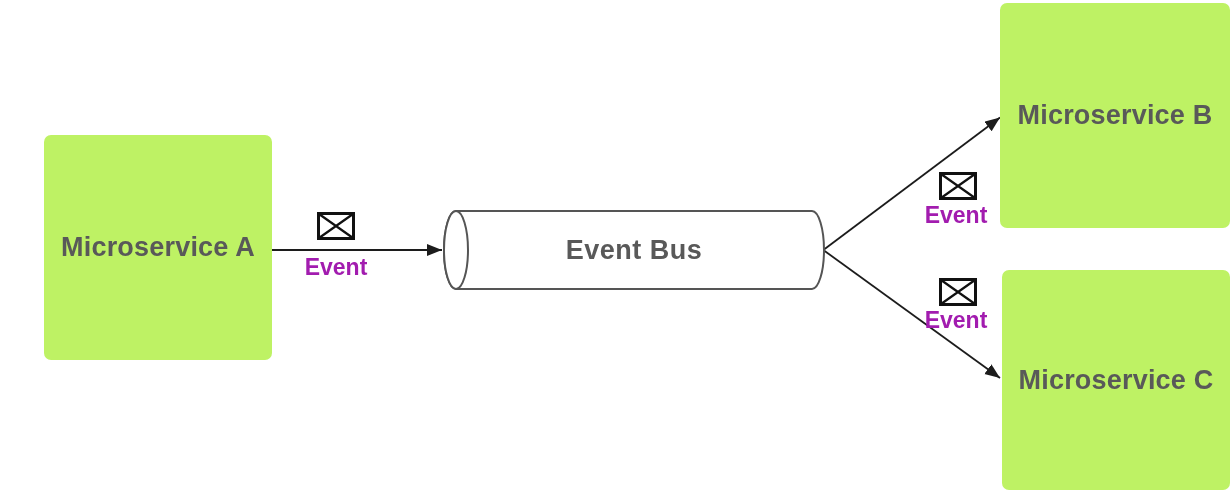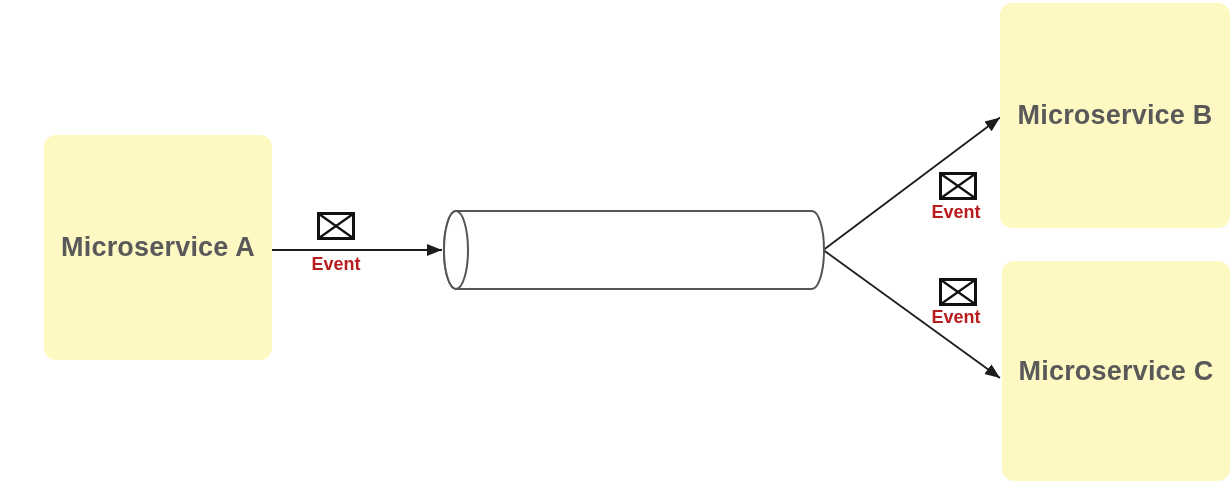--- a/index.html
+++ b/index.html
@@ -17,53 +17,53 @@
   }
   .layer {
     position: absolute;
     left: 0;
     top: 0;
     width: 1232px;
     height: 497px;
   }
   .node {
     position: absolute;
-    background: #fef9c3;
-    border-radius: 12px;
+    background: #bef264;
+    border-radius: 7px;
     display: flex;
     align-items: center;
     justify-content: center;
     color: #595959;
     font-size: 27px;
     font-weight: 600;
     letter-spacing: 0.2px;
   }
   .node-a { left: 2px;    top: 135px; width: 228px; height: 225px; margin-left: 42px; }
   .node-b { left: 1000px; top: 3px;   width: 230px; height: 225px; }
-  .node-c { left: 1002px; top: 261px; width: 228px; height: 220px; }
+  .node-c { left: 1002px; top: 270px; width: 228px; height: 220px; }
   .bus-label {
     position: absolute;
     left: 456px;
     top: 211px;
     width: 356px;
     height: 78px;
     display: flex;
     align-items: center;
     justify-content: center;
     color: #595959;
     font-size: 27px;
     font-weight: 700;
     letter-spacing: 0.5px;
   }
   .edge-label {
     position: absolute;
     width: 80px;
     text-align: center;
-    color: #b91c1c;
-    font-size: 18px;
+    color: #a21caf;
+    font-size: 23px;
     font-weight: 600;
   }
   .edge-label-1 { left: 296px; top: 254px; }
   .edge-label-2 { left: 916px; top: 202px; }
   .edge-label-3 { left: 916px; top: 307px; }
 </style>
 </head>
 <body>
 
 <div class="canvas">
@@ -101,18 +101,19 @@
   <div class="node node-a">
     <span>Microservice A</span>
   </div>
   <div class="node node-b">
     <span>Microservice B</span>
   </div>
   <div class="node node-c">
     <span>Microservice C</span>
   </div>
 
+  <div class="bus-label">Event Bus</div>
 
   <div class="edge-label edge-label-1">Event</div>
   <div class="edge-label edge-label-2">Event</div>
   <div class="edge-label edge-label-3">Event</div>
 
 </div>
 
 </body></html>

